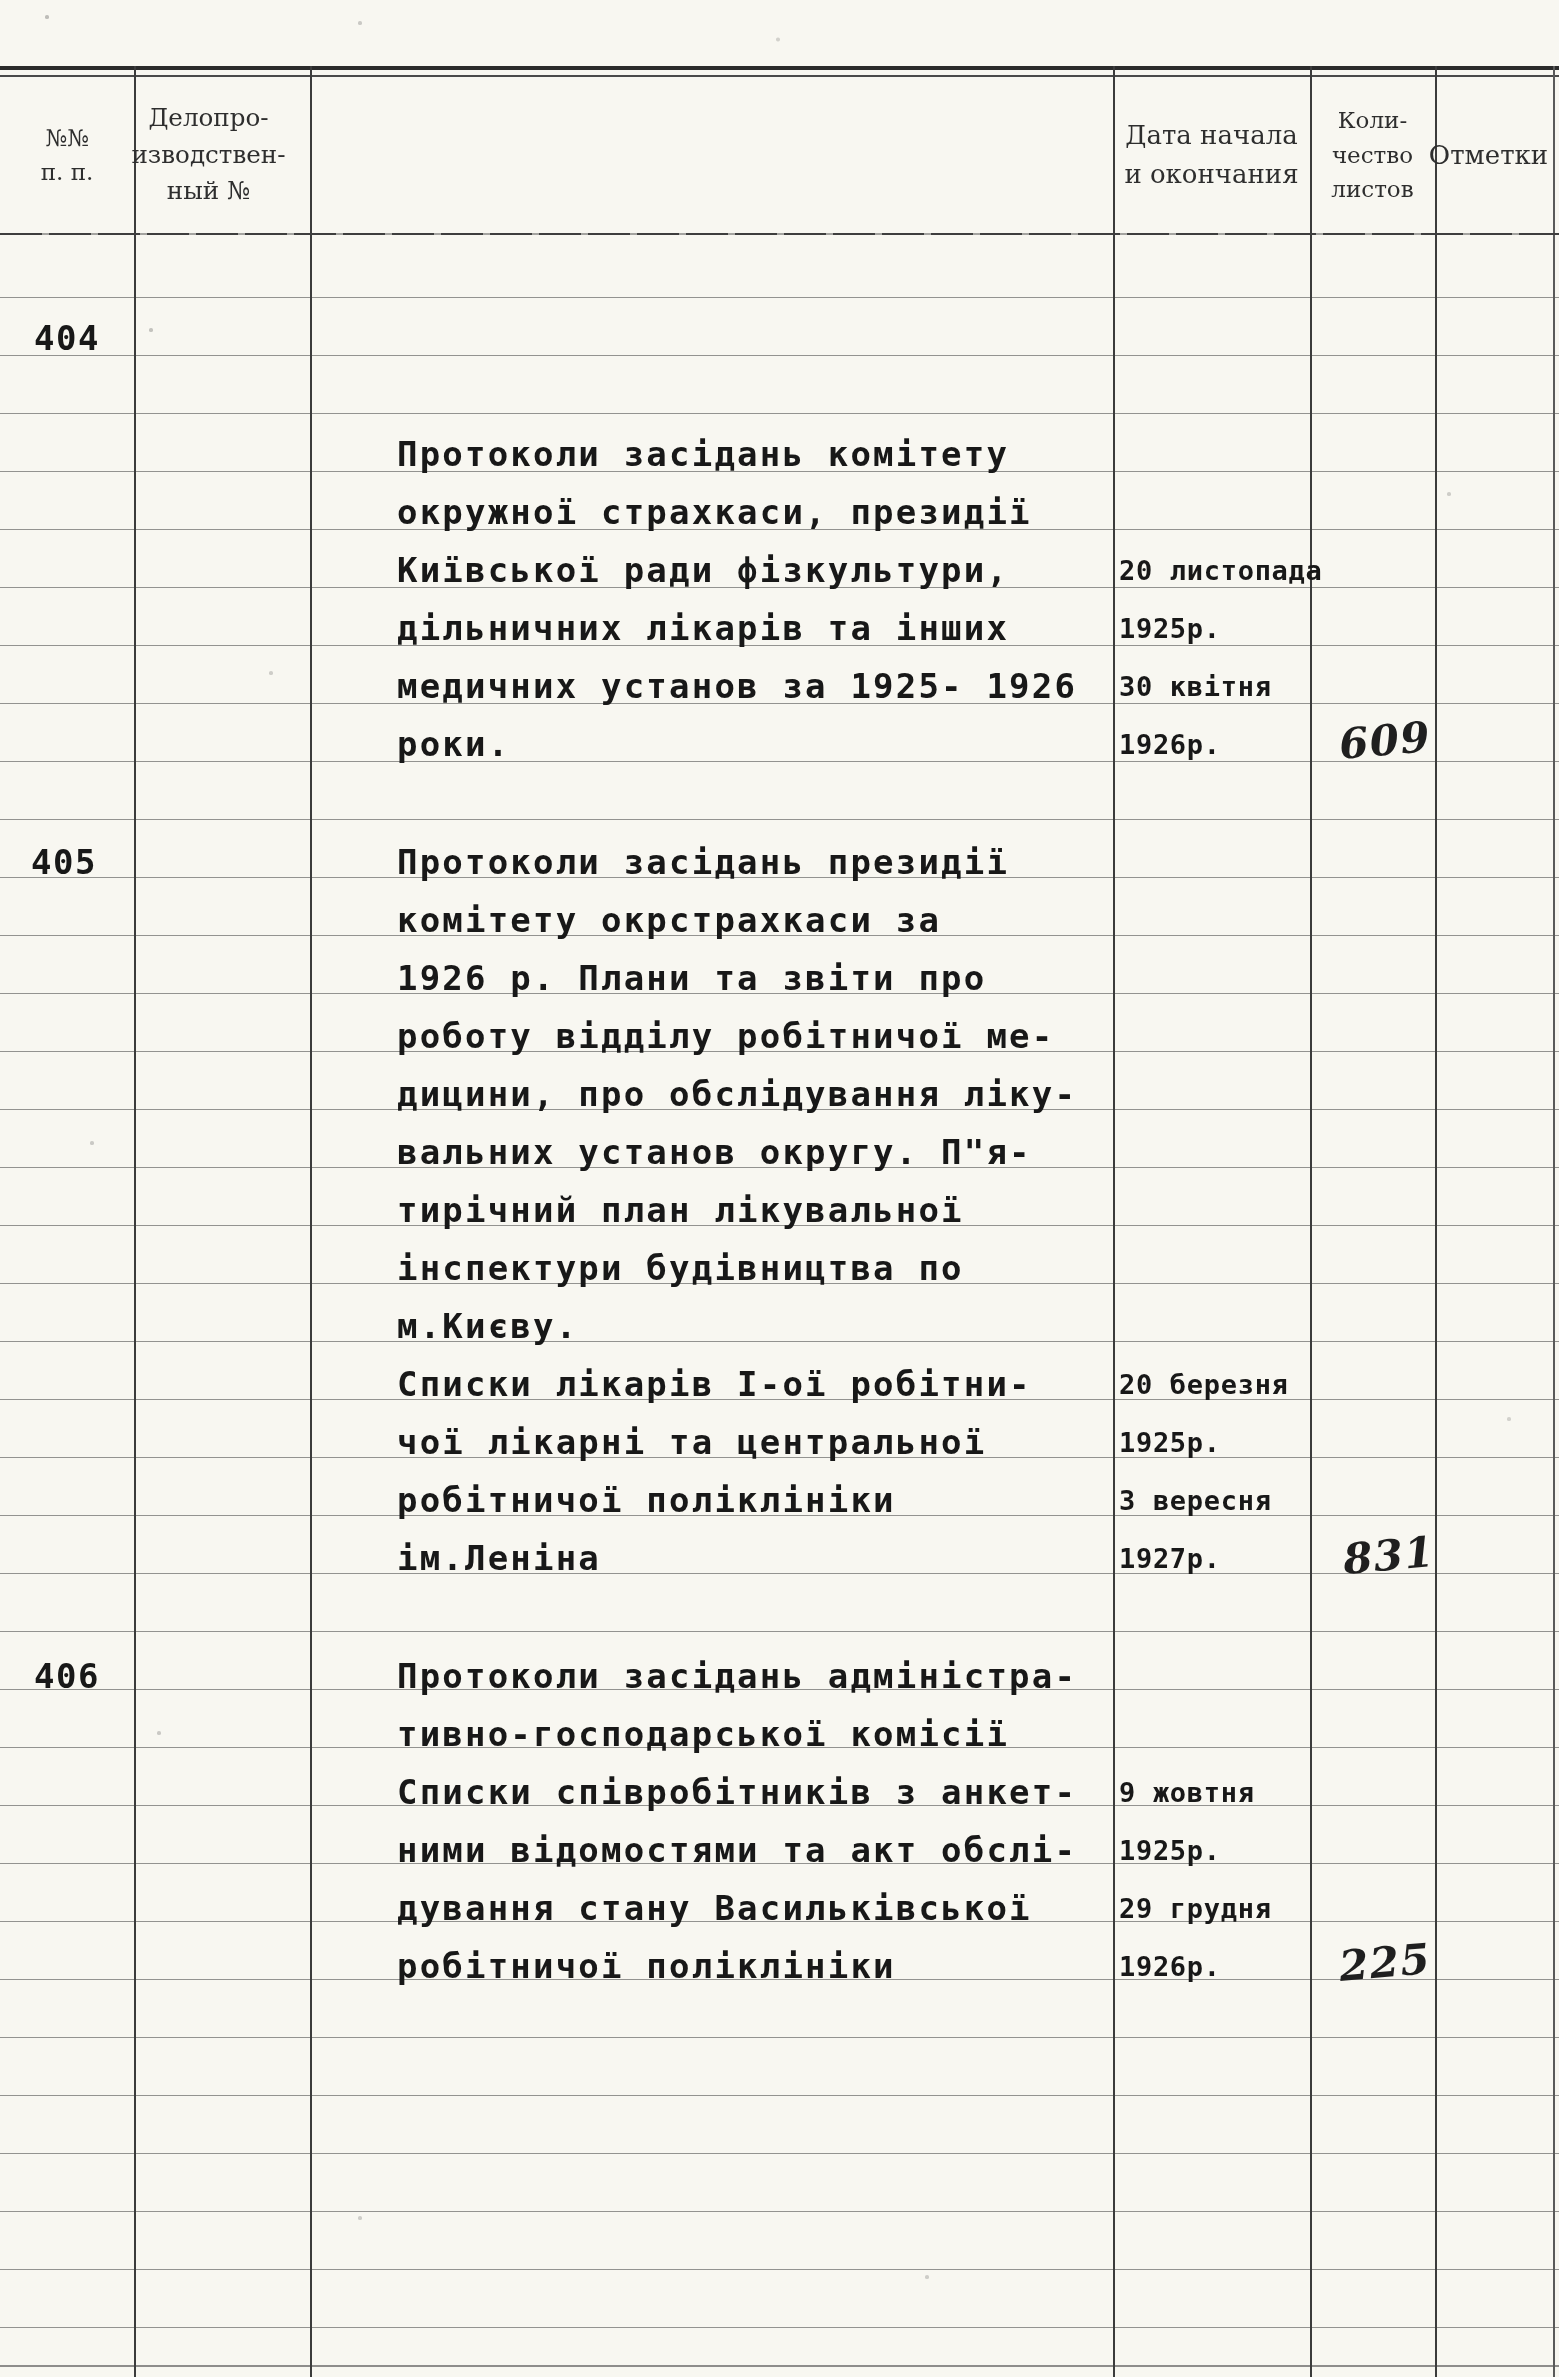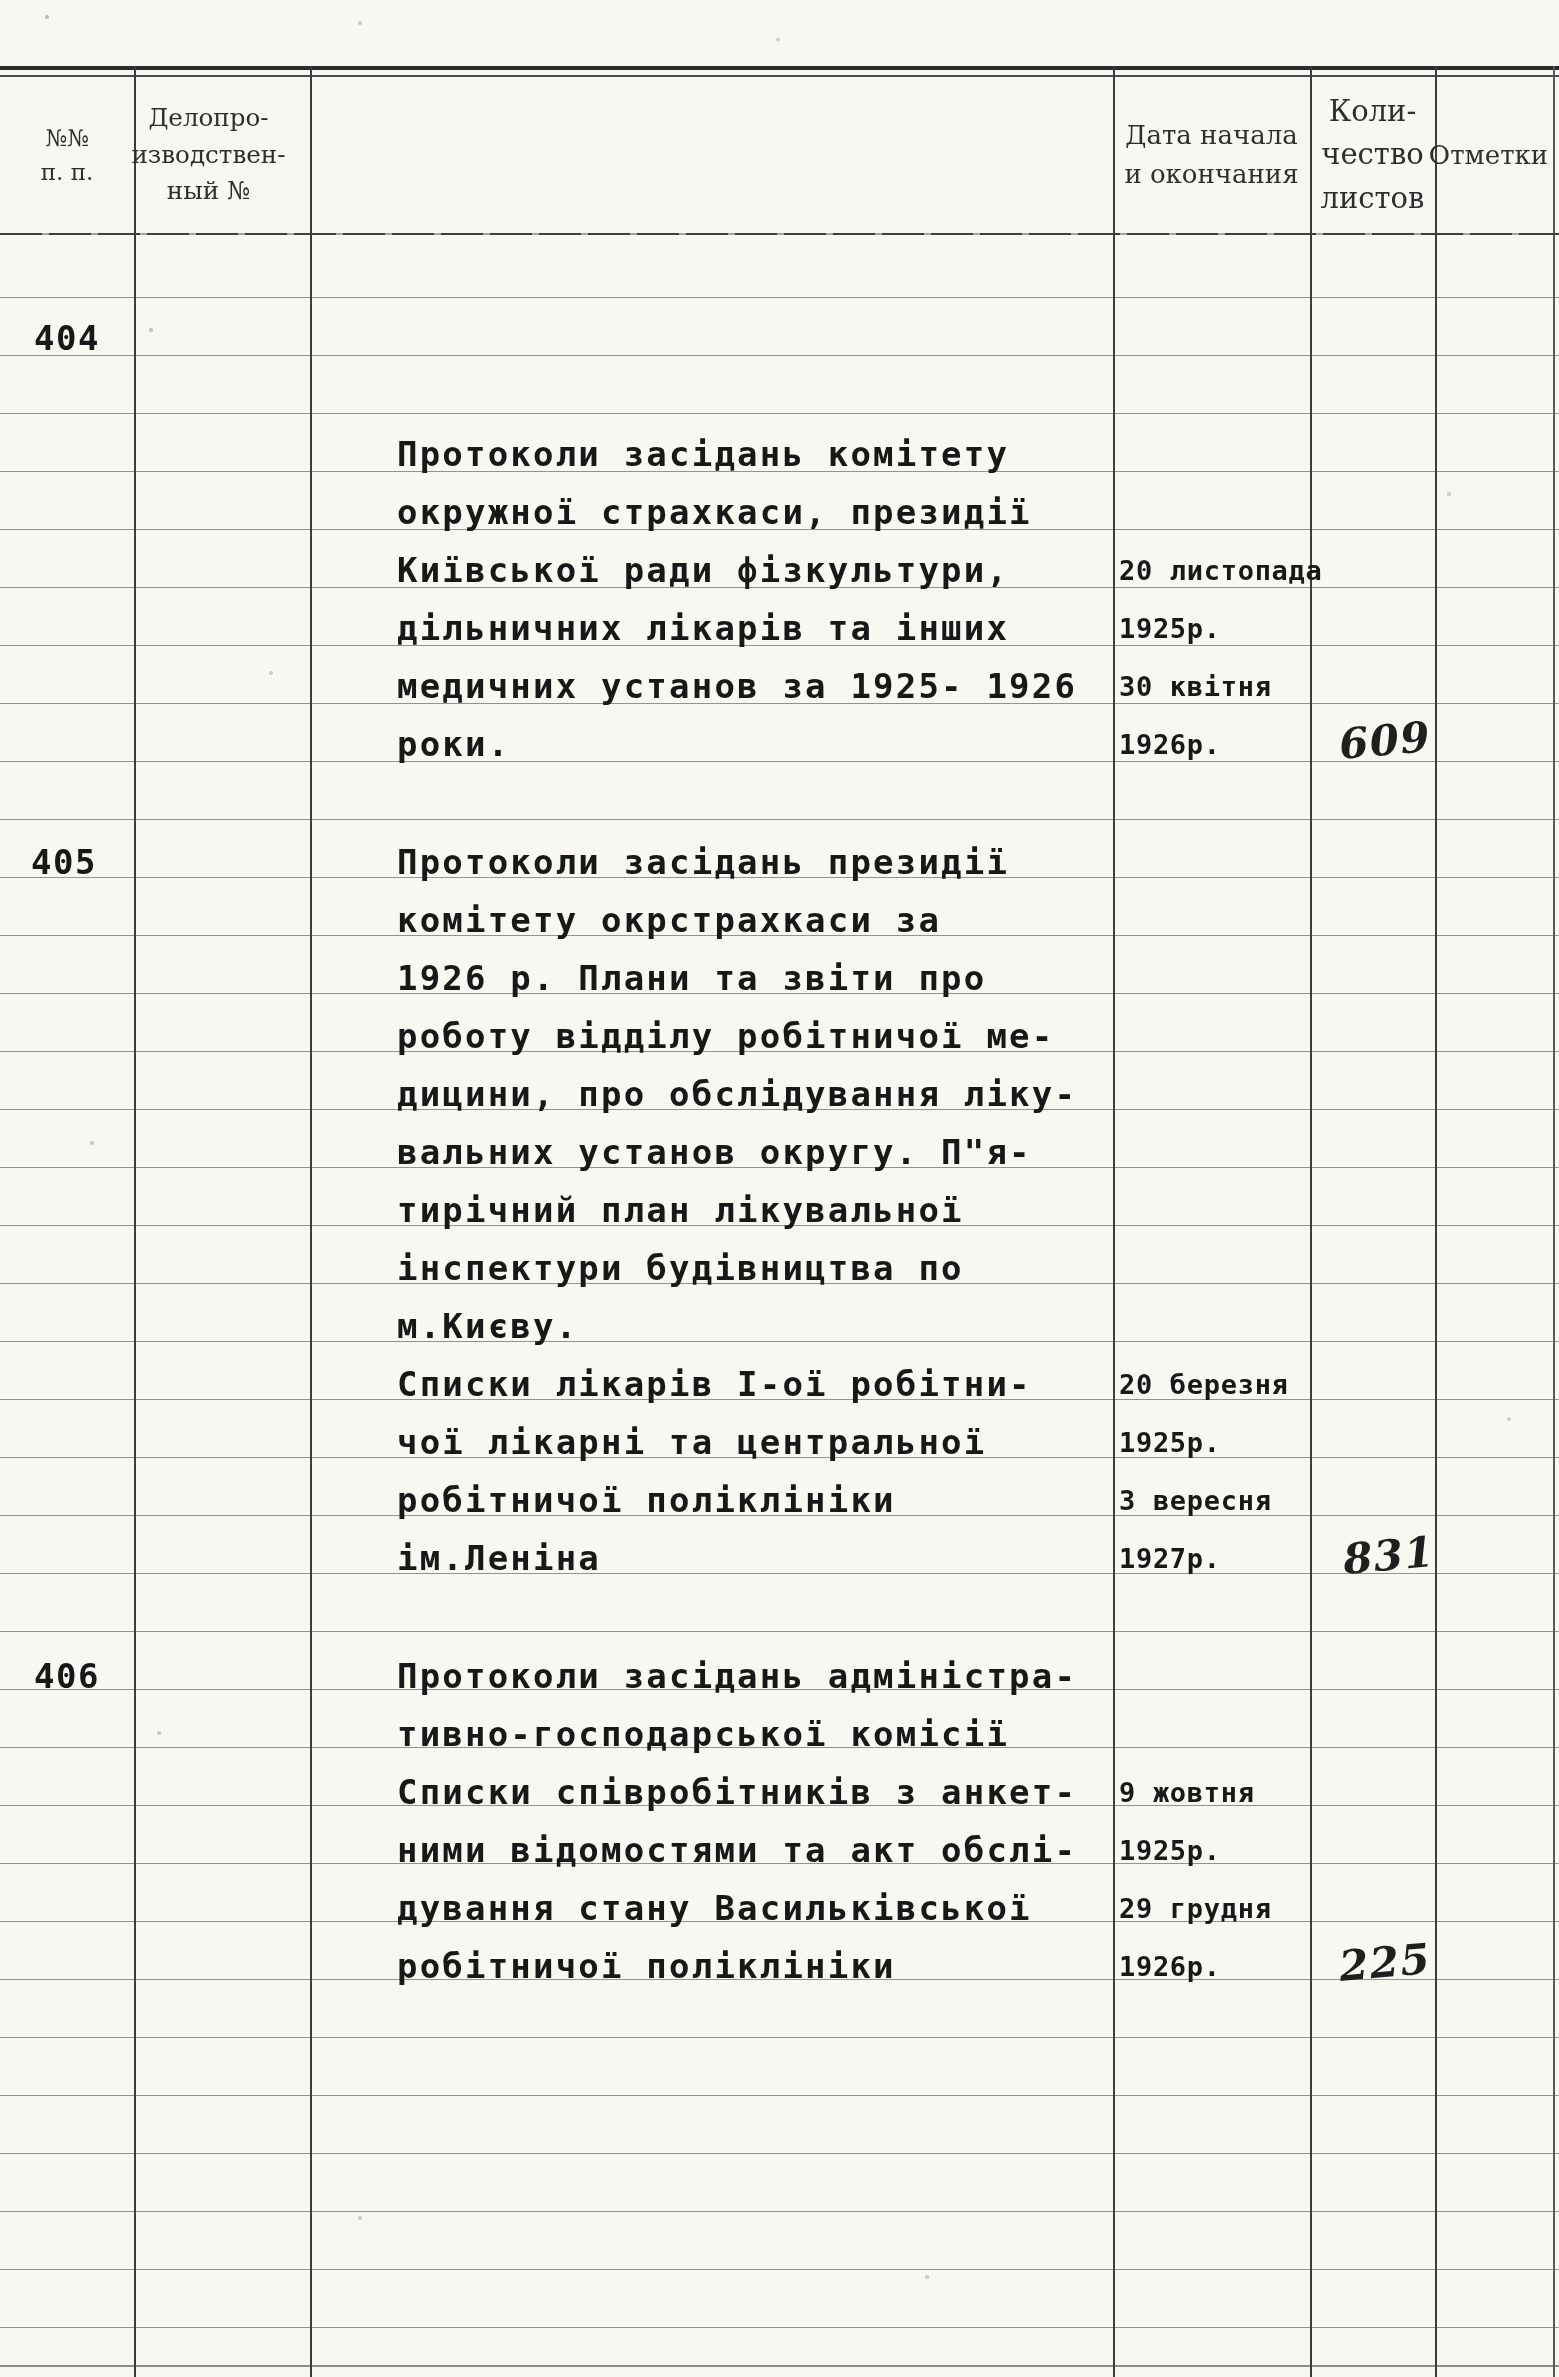--- a/index.html
+++ b/index.html
@@ -40,21 +40,21 @@
   .hcell {
     position:absolute; top:78px; height:154px;
     display:flex; align-items:center; justify-content:center;
     text-align:center; font-family:"DejaVu Serif", serif;
     font-size:25px; color:#2e2e2e; white-space:pre-line; line-height:1.5;
   }
   .hc1 { left:0;      width:134px;  font-size:23px; }
   .hc2 { left:134px;  width:149px;  font-size:24.6px; }
   .hc3 { left:310px;  width:803px; font-size:28px; }
   .hc4 { left:1113px; width:197px;  font-size:26px; }
-  .hc5 { left:1310px; width:125px;  font-size:29px; }
+  .hc5 { left:1310px; width:125px;  font-size:23px; }
   .hc6 { left:1435px; width:107px;  font-size:26px;border-radius:15px; }
 
   
   .typed {
     position:absolute; color: var(--ink, #181818);
     font-weight:bold; white-space:pre-line; line-height:58px;
   }
   .entry-num   { font-size:34px; letter-spacing:1.5px;text-align:right; }
   .entry-title { font-size:34px; letter-spacing:2.2px; width:761px; }
   .entry-dates { font-size:27px; letter-spacing:0.7px; }

